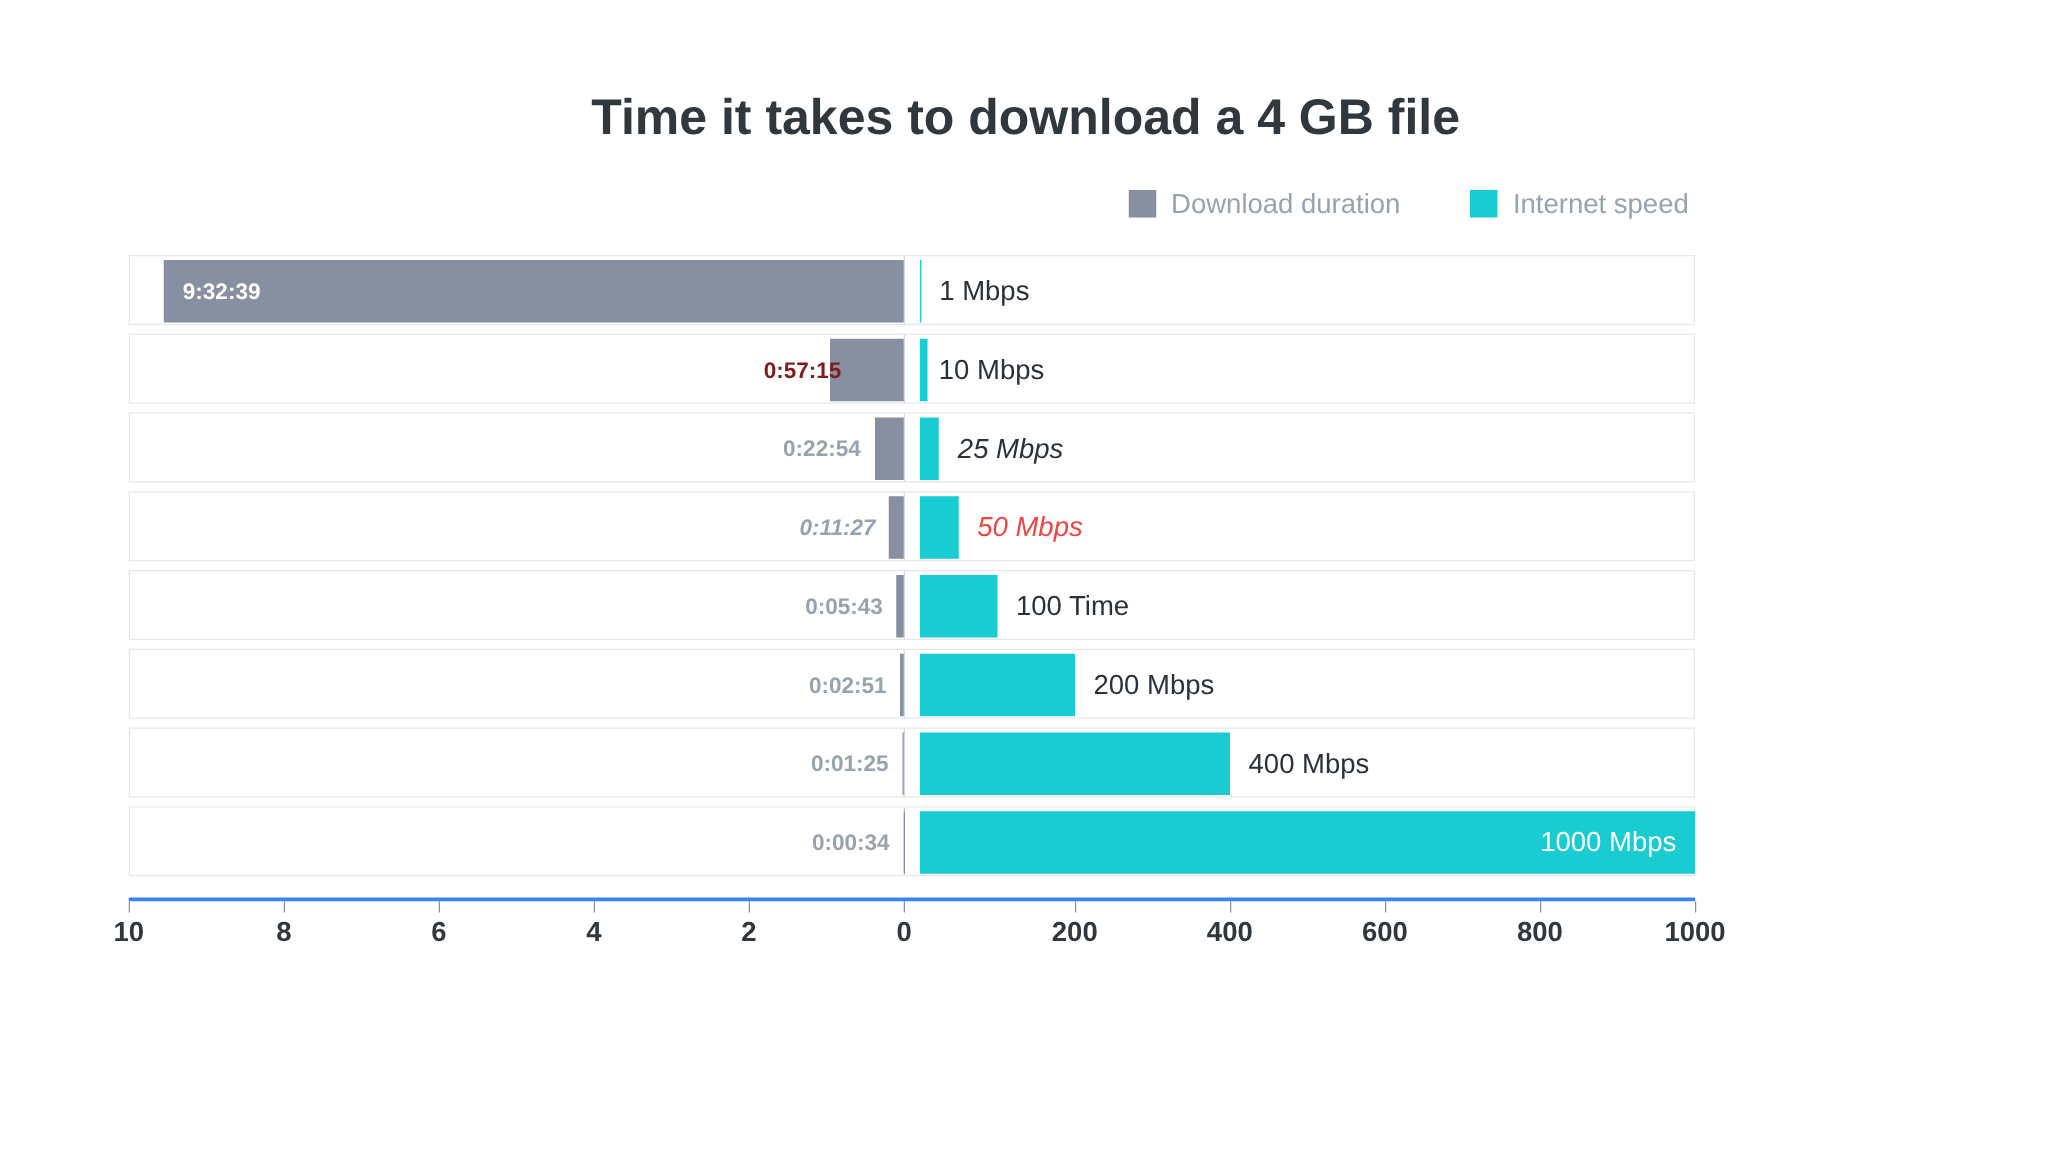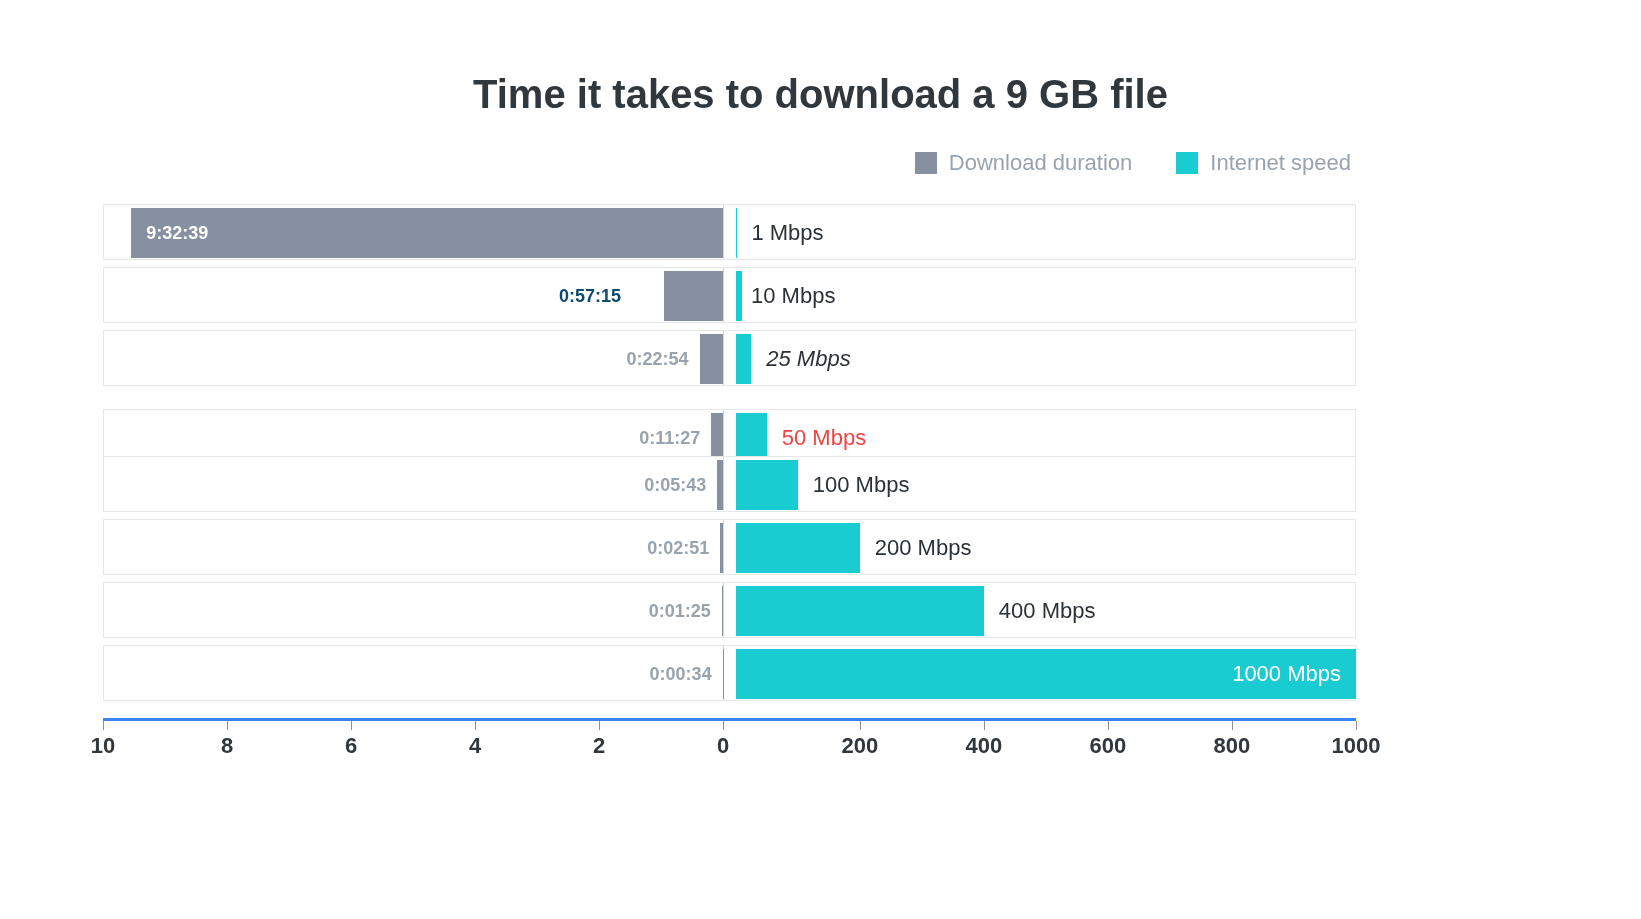--- a/index.html
+++ b/index.html
@@ -23,21 +23,21 @@
     font-size: 40px;
     font-weight: 700;
     color: #30373d;
     letter-spacing: 0px;
   }
   .legend {
     position: absolute;
     top: 150px;
     right: 290px;
     display: flex;
-    gap: 44px;
+    gap: 56px;
     align-items: center;
     font-size: 22px;
     color: #99a3ad;
   }
   .legend-item {
     display: flex;
     align-items: center;
     gap: 12px;
   }
   .legend-swatch {
@@ -135,21 +135,21 @@
     font-size: 22px;
     font-weight: 700;
     color: #30373d;
   }
 </style>
 </head>
 <body>
 
 <div class="chart-wrap">
 
-  <div class="title">Time it takes to download a 9 GB file</div>
+  <div class="title">Time it takes to download a 4 GB file</div>
 
   <div class="legend">
     <div class="legend-item">
       <span class="legend-swatch sw-gray"></span>
       <span>Download duration</span>
     </div>
     <div class="legend-item">
       <span class="legend-swatch sw-cyan"></span>
       <span>Internet speed</span>
     </div>
@@ -159,44 +159,44 @@
       <div class="row" style="top: 0px;">
         <div class="center-line"></div>
         <div class="bar-left" style="width: 591.952px;"></div>
         <div class="lbl-left" style="color: rgb(255, 255, 255); left: 42.2827px;">9:32:39</div>
         <div class="bar-right" style="width: 0.620235px;"></div>
         <div class="lbl-right" style="color: rgb(43, 49, 56); left: 647.385px;">1 Mbps</div>
       </div>
       <div class="row" style="top: 63px;">
         <div class="center-line"></div>
         <div class="bar-left" style="width: 59.1704px;"></div>
-        <div class="lbl-left" style="color: #0c4a6e; left: 517px; transform: translateX(-100%);">0:57:15</div>
+        <div class="lbl-left" style="color: #7f1d1d; left: 569px; transform: translateX(-100%);">0:57:15</div>
         <div class="bar-right" style="width: 6.20235px;"></div>
         <div class="lbl-right" style="color: rgb(43, 49, 56); left: 647px;">10 Mbps</div>
       </div>
       <div class="row" style="top: 126px;">
         <div class="center-line"></div>
         <div class="bar-left" style="width: 23.693px;"></div>
         <div class="lbl-left" style="color: rgb(153, 163, 173); left: 584.542px; transform: translateX(-100%);">0:22:54</div>
         <div class="bar-right" style="width: 15.5059px;"></div>
         <div class="lbl-right" style="color: rgb(43, 49, 56); left: 662.271px; font-style: italic;">25 Mbps</div>
       </div>
-      <div class="row" style="top: 205px;">
+      <div class="row" style="top: 189px; font-style: italic;">
         <div class="center-line"></div>
         <div class="bar-left" style="width: 11.8465px;"></div>
         <div class="lbl-left" style="color: rgb(153, 163, 173); left: 596.389px; transform: translateX(-100%);">0:11:27</div>
         <div class="bar-right" style="width: 31.0117px;"></div>
         <div class="lbl-right" style="color: #ef4444; left: 677.777px;">50 Mbps</div>
       </div>
       <div class="row" style="top: 252px; text-align: center;">
         <div class="center-line"></div>
         <div class="bar-left" style="width: 5.91084px;"></div>
         <div class="lbl-left" style="color: rgb(153, 163, 173); left: 602.324px; transform: translateX(-100%);">0:05:43</div>
         <div class="bar-right" style="width: 62.0235px;"></div>
-        <div class="lbl-right" style="color: rgb(43, 49, 56); left: 708.788px;">100 Mbps</div>
+        <div class="lbl-right" style="color: rgb(43, 49, 56); left: 708.788px;">100 Time</div>
       </div>
       <div class="row" style="top: 315px;">
         <div class="center-line"></div>
         <div class="bar-left" style="width: 2.94612px;"></div>
         <div class="lbl-left" style="color: rgb(153, 163, 173); left: 605.289px; transform: translateX(-100%);">0:02:51</div>
         <div class="bar-right" style="width: 124.047px;"></div>
         <div class="lbl-right" style="color: rgb(43, 49, 56); left: 770.812px;">200 Mbps</div>
       </div>
       <div class="row" style="top: 378px;">
         <div class="center-line"></div>

